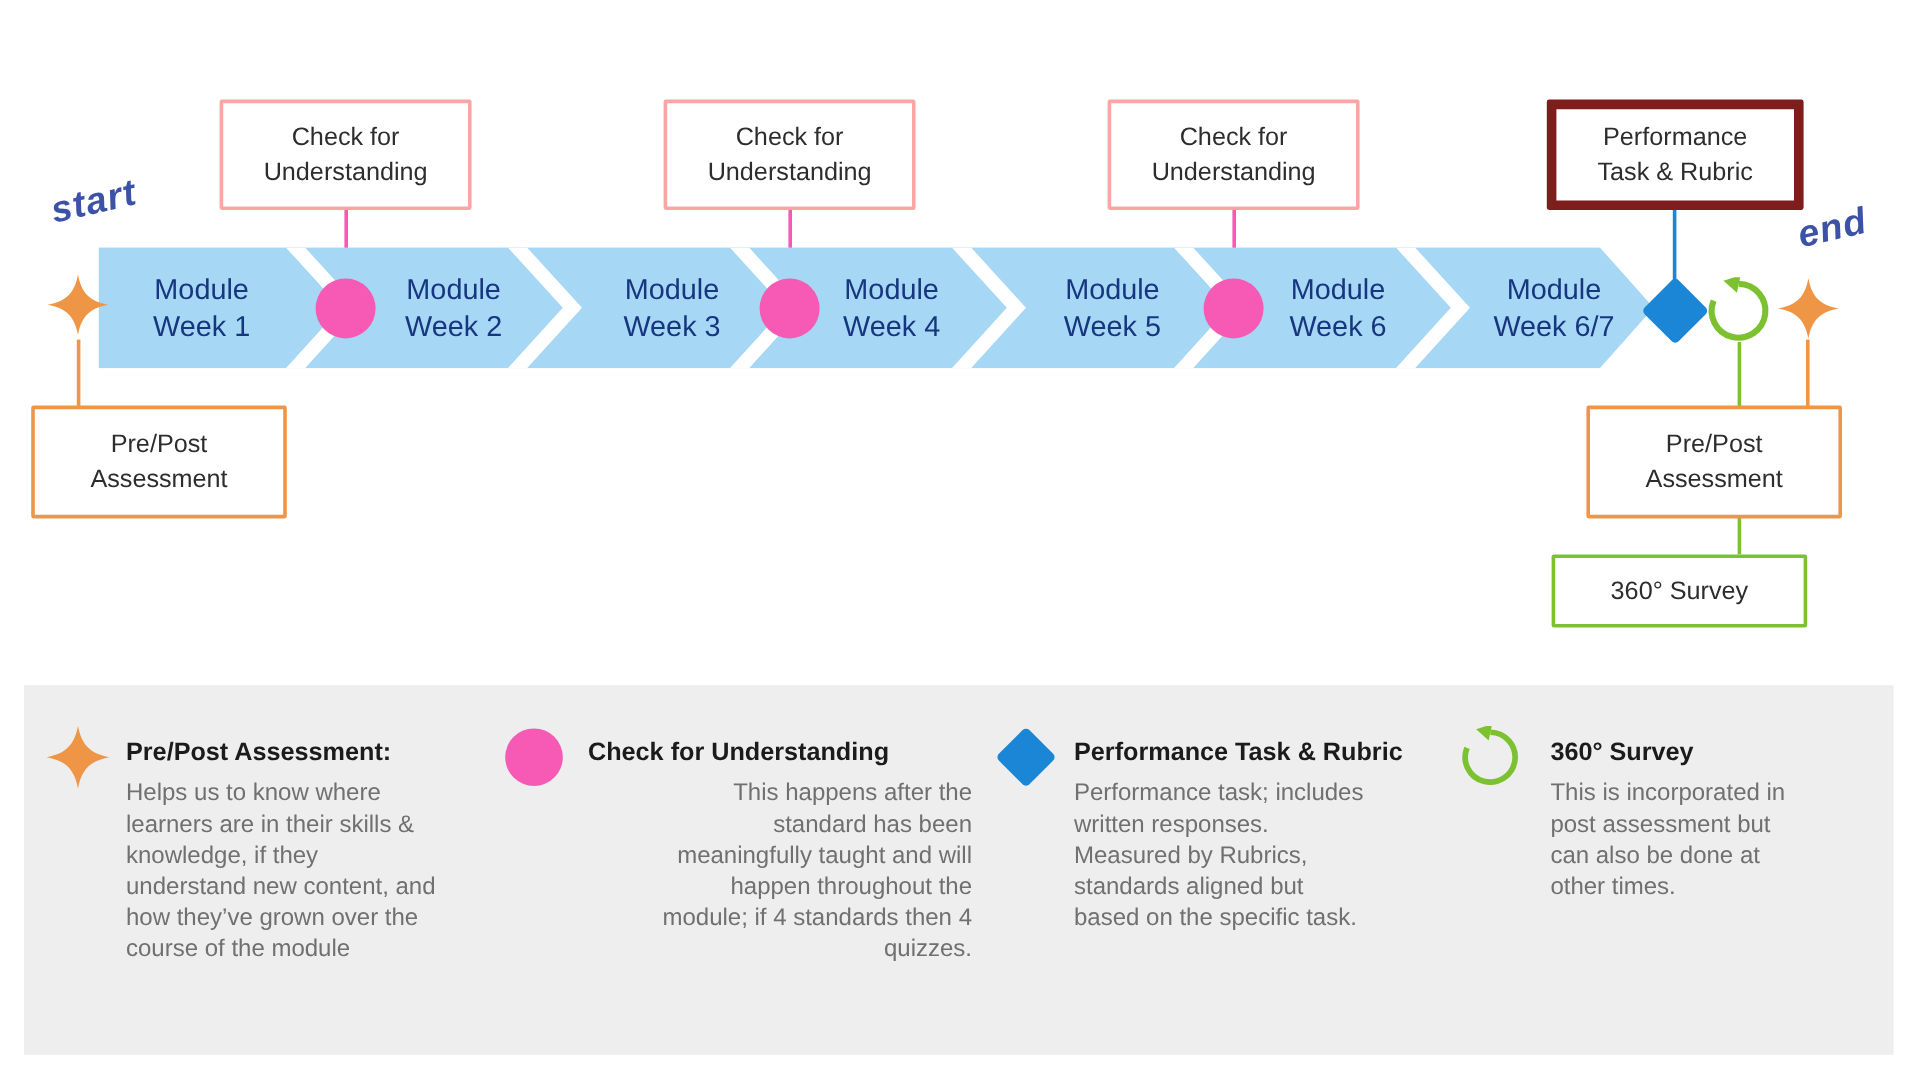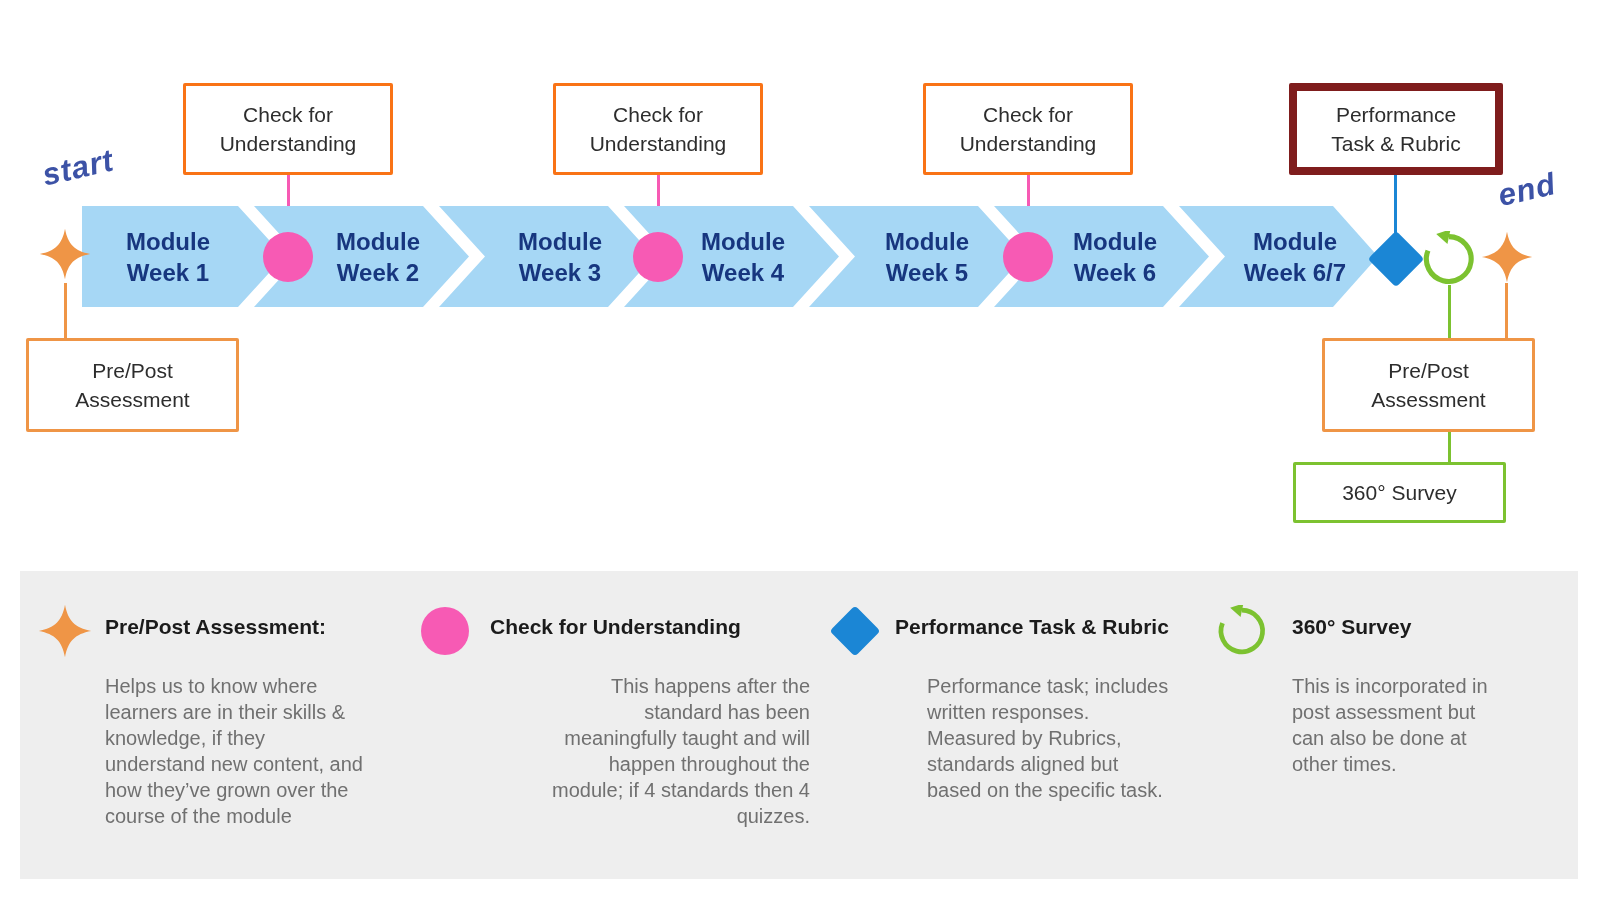--- a/index.html
+++ b/index.html
@@ -15,45 +15,45 @@
     -webkit-clip-path:polygon(0 0, calc(100% - 45px) 0, 100% 50%, calc(100% - 45px) 100%, 0 100%);
     clip-path:polygon(0 0, calc(100% - 45px) 0, 100% 50%, calc(100% - 45px) 100%, 0 100%);
   }
   .gap{
     position:absolute;top:0;width:62px;height:101px;background:#ffffff;
     -webkit-clip-path:polygon(0 0, 16px 0, 62px 50%, 16px 100%, 0 100%, 46px 50%);
     clip-path:polygon(0 0, 16px 0, 62px 50%, 16px 100%, 0 100%, 46px 50%);
   }
   .module-label{
     position:absolute;top:226px;width:180px;margin-left:-90px;text-align:center;
-    font-weight:bold;font-size:24px;line-height:31px;color:#17367f;white-space:pre-line;
+    font-weight:normal;font-size:24px;line-height:31px;color:#17367f;white-space:pre-line;
   }
   .dot{
     position:absolute;top:232px;width:50px;height:50px;margin-left:-25px;
     border-radius:50%;background:#f75ab4;
   }
   .vline{position:absolute;width:3px;}
   .note-box{
     position:absolute;background:#ffffff;box-sizing:border-box;border-radius:2px;
     display:flex;align-items:center;justify-content:center;text-align:center;
     white-space:pre-line;font-size:21px;line-height:29px;color:#2d2d2d;
   }
-  .pink-border{border:3px solid #f97316;}
+  .pink-border{border:3px solid #fca5a5;}
   .blue-border{border:8px solid #7f1d1d;}
   .orange-border{border:3px solid #ef9546;}
   .green-border{border:3px solid #7cc230;}
   .check-box{top:83px;width:210px;height:92px;margin-left:-105px;}
   .diamond{position:absolute;background:#1b86d5;transform:rotate(45deg);border-radius:4px;}
   .handwrite{
     position:absolute;font-style:italic;font-weight:bold;color:#3c52a6;
     font-size:31px;transform:rotate(-13deg);letter-spacing:1px;
   }
   .legend{position:absolute;left:20px;top:571px;width:1558px;height:308px;background:#eeeeee;}
   .legend-title{position:absolute;top:44px;font-size:21px;font-weight:bold;color:#1b1b1b;white-space:nowrap;}
-  .legend-body{position:absolute;top:102px;font-size:20px;line-height:26px;color:#707070;white-space:pre-line;}
+  .legend-body{position:absolute;top:77px;font-size:20px;line-height:26px;color:#707070;white-space:pre-line;}
 </style>
 </head>
 <body>
 
 <div class="canvas">
 
   <div class="handwrite" style="left:42px;top:150px;">start</div>
   <div class="handwrite" style="left:1498px;top:172px;">end</div>
 
   <div class="vline" style="left:64px;top:283px;height:56px;background:#ef9546;"></div>
@@ -138,21 +138,21 @@
     <div class="legend-title" style="left:470px;">Check for Understanding</div>
     <div class="legend-body" style="left:470px;width:320px;text-align:right;">This happens after the
 standard has been
 meaningfully taught and will
 happen throughout the
 module; if 4 standards then 4
 quizzes.</div>
 
     <div class="diamond" style="left:817px;top:42px;width:36px;height:36px;"></div>
     <div class="legend-title" style="left:875px;">Performance Task &amp; Rubric</div>
-    <div class="legend-body" style="left:875px;width:300px;margin-left:32px;">Performance task; includes
+    <div class="legend-body" style="left:875px;width:300px;">Performance task; includes
 written responses.
 Measured by Rubrics,
 standards aligned but
 based on the specific task.</div>
 
     <svg class="abs" style="left:1196px;top:34px;" width="52" height="52" viewBox="0 0 60 60">
       <path d="M 7.5 21 A 24 24 0 1 0 30 6" fill="none" stroke="#7cc230" stroke-width="5.5"></path>
       <polygon points="0,-8 14,0 0,8" fill="#7cc230" transform="translate(30,6) rotate(192)"></polygon>
     </svg>
     <div class="legend-title" style="left:1272px;">360° Survey</div>

